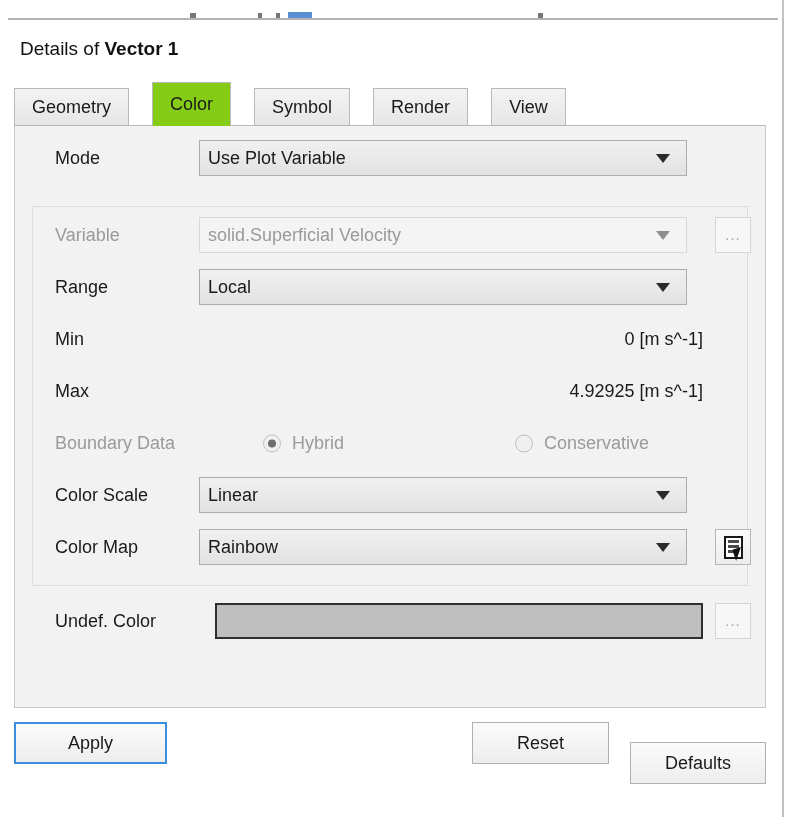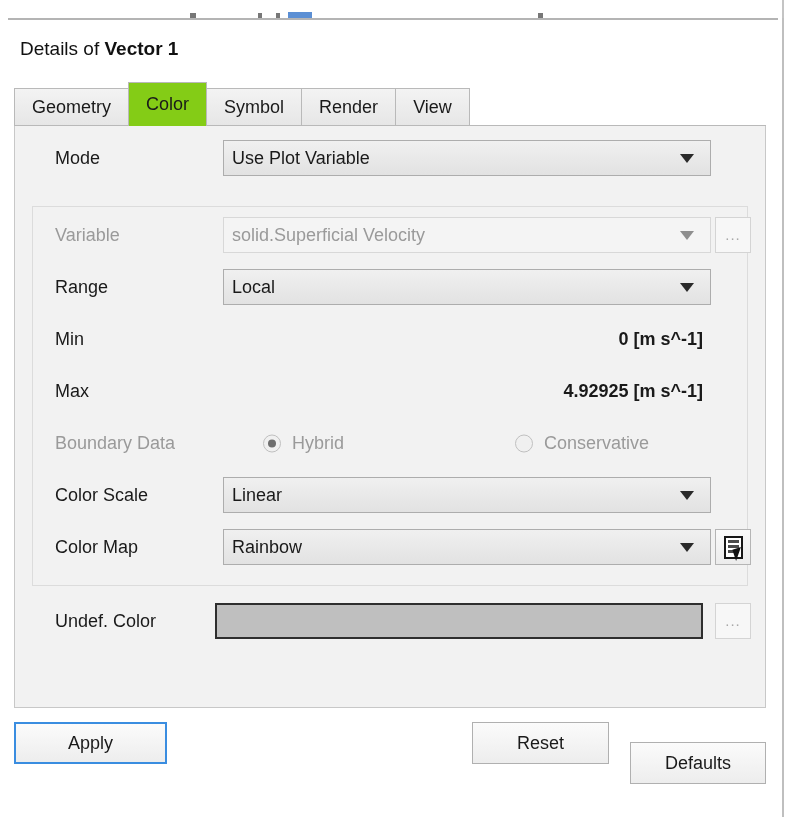--- a/index.html
+++ b/index.html
@@ -78,20 +78,21 @@
     position: absolute;
     left: 14px; top: 60px;
     width: 752px; height: 44px;
   }
   #tabbar .tabs {
     position: absolute;
     left: 0; bottom: 0;
     display: flex;
     align-items: flex-end;
     height: 44px;
+    gap: 24px;
   }
   .tab {
     box-sizing: border-box;
     height: 38px;
     line-height: 36px;
     padding: 0 17px;
     background: linear-gradient(#f3f3f3, #e6e6e6);
     border: 1px solid #b9b9b9;
     border-bottom: none;
     margin-right: -1px;
@@ -153,21 +154,21 @@
     color: #1a1a1a;
     white-space: nowrap;
     margin-left: 20px;
   }
   .row .lbl.dim { color: #9a9a9a; }
 
   
   .combo {
     position: absolute;
     box-sizing: border-box;
-    left: 208px;
+    left: 184px;
     top: 50%;
     transform: translateY(-50%);
     width: 488px;
     height: 36px;
     background: linear-gradient(#f0f0f0, #e2e2e2);
     border: 1px solid #adadad;
     display: flex;
     align-items: center;
     padding: 0 8px;
   }
@@ -216,21 +217,20 @@
 
   
   .valtext {
     position: absolute;
     right: 64px;
     top: 50%;
     transform: translateY(-50%);
     font-size: 18px;
     color: #1a1a1a;
     white-space: nowrap;
-    font-weight: bold;
   }
 
   
   .radio {
     position: absolute;
     top: 50%;
     transform: translateY(-50%);
     display: flex;
     align-items: center;
   }

